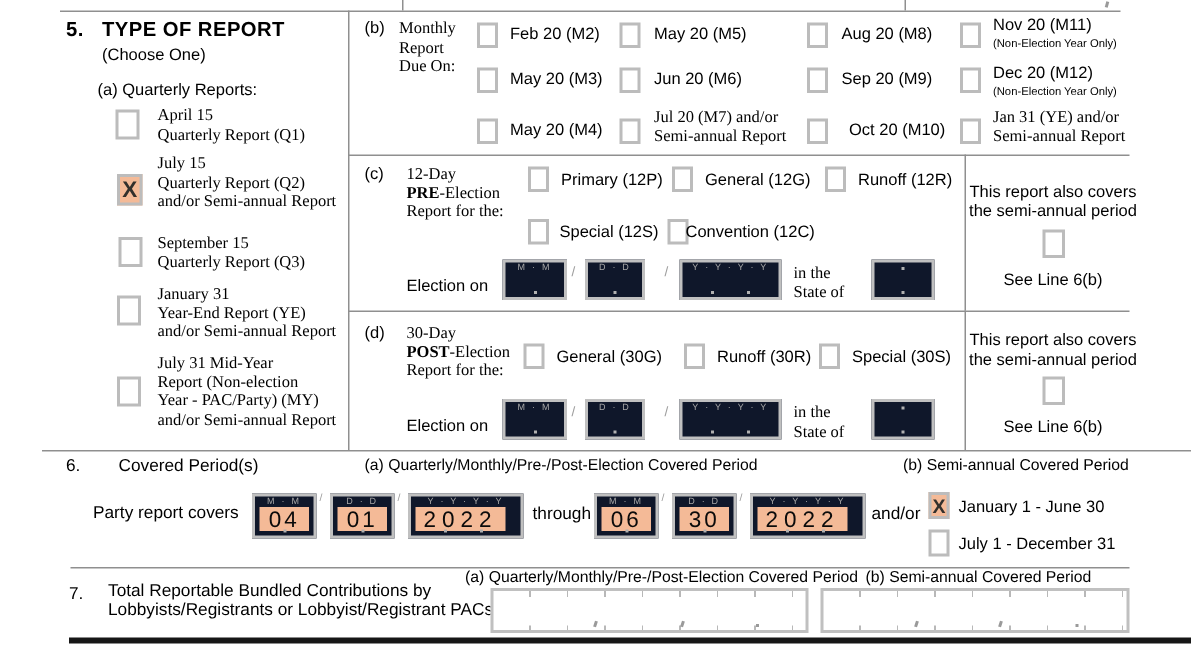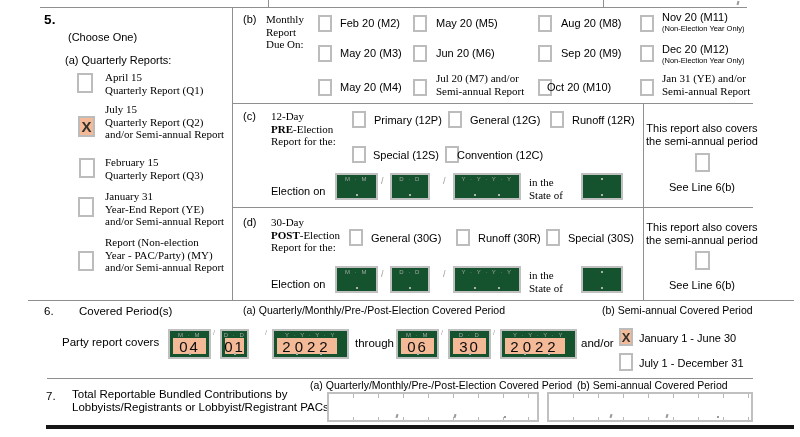--- a/index.html
+++ b/index.html
@@ -13,21 +13,21 @@
   .sm{font-size:7.5px;line-height:9px;}
   .title{font-size:13.5px;font-weight:bold;letter-spacing:.3px;white-space:nowrap;}
   .lbl{font-size:11px;line-height:12.5px;white-space:nowrap;}
   .lbl > span{display:block;font-family:Liberation Serif, serif;}
   .cb{box-sizing:border-box;display:flex;align-items:center;justify-content:center;
       width:14px;height:17px;border:2px solid #bcbcbc;background:#fff;}
   .cb.big{width:16px;height:20px;}
   .cb.med{width:15px;height:19px;}
   .xm{font-weight:bold;font-size:13px;line-height:1;color:#33302c;font-style:normal;}
   .cb.big .xm{font-size:15px;}
-  .datebox{box-sizing:border-box;border:2px solid #c0c0c0;background:#14532d;text-align:center;}
+  .datebox{box-sizing:border-box;border:2px solid #c0c0c0;background:#0f172a;text-align:center;}
   .datebox::after{content:"";position:absolute;left:50%;bottom:2px;width:2px;height:2px;
       background:#b0b0b0;margin-left:-1px;}
   .datebox.wide::after{left:32%;box-shadow:24px 0 0 #b0b0b0;}
   .statebox::before{content:"";position:absolute;left:50%;top:3px;width:2px;height:2px;
       background:#b0b0b0;margin-left:-1px;}
   .dlabel{position:relative;z-index:2;display:block;font-size:6px;line-height:7px;
       margin-top:1px;color:#a6a6a6;letter-spacing:1.5px;white-space:nowrap;}
   .dslash{font-size:9px;color:#9c9c9c;}
   .hl{position:absolute;left:3px;right:3px;top:7px;bottom:3px;background:#f4ba97;
       display:flex;align-items:center;justify-content:center;}
@@ -58,53 +58,55 @@
   <div class="line abs" style="left:232px;top:7px;width:1px;height:293px"></div>
   <div class="line abs" style="left:232px;top:103px;width:521px;height:1px"></div>
   <div class="line abs" style="left:232px;top:207px;width:521px;height:1px"></div>
   <div class="line abs" style="left:643px;top:103px;width:1px;height:104px"></div>
   <div class="line abs" style="left:643px;top:207px;width:1px;height:93px"></div>
   <div class="line abs" style="left:28px;top:300px;width:766px;height:1px"></div>
   <div class="line abs" style="left:47px;top:378px;width:706px;height:1px"></div>
   <div class="abs" style="left:46px;top:425px;width:748px;height:4px;background:#161616"></div>
 
   <span class="abs title" style="left:44px;top:12px">5.</span>
+  <span class="abs title" style="left:68px;top:12px">TYPE OF REPORT</span>
   <span class="abs t" style="left:68px;top:31px">(Choose One)</span>
   <span class="abs t" style="left:65px;top:54px">(a) Quarterly Reports:</span>
 
   <span class="cb big abs" style="left:77px;top:73px"></span>
   <div class="lbl abs" style="left:105px;top:71px">
     <span>April 15</span>
     <span>Quarterly Report (Q1)</span>
   </div>
 
   <span class="cb big checked abs" style="left: 78px; top: 116px; width: 17px; height: 21px; background: rgb(244, 186, 151);">
       <i class="xm">X</i>
     </span>
   <div class="lbl abs" style="left:105px;top:103px">
     <span>July 15</span>
     <span>Quarterly Report (Q2)</span>
     <span>and/or Semi-annual Report</span>
   </div>
 
   <span class="cb big abs" style="left:79px;top:158px"></span>
   <div class="lbl abs" style="left:105px;top:156px">
-    <span>February 15</span>
+    <span>September 15</span>
     <span>Quarterly Report (Q3)</span>
   </div>
 
   <span class="cb big abs" style="left:78px;top:197px"></span>
   <div class="lbl abs" style="left:105px;top:190px">
     <span>January 31</span>
     <span>Year-End Report (YE)</span>
     <span>and/or Semi-annual Report</span>
   </div>
 
   <span class="cb big abs" style="left:78px;top:251px"></span>
   <div class="lbl abs" style="left:105px;top:236px">
+    <span>July 31 Mid-Year</span>
     <span>Report (Non-election</span>
     <span>Year - PAC/Party) (MY)</span>
     <span>and/or Semi-annual Report</span>
   </div>
 
   <span class="abs t" style="left:243px;top:13px">(b)</span>
   <div class="lbl abs" style="left:266px;top:13px">
     <span>Monthly</span>
     <span>Report</span>
     <span>Due On:</span>
@@ -125,21 +127,21 @@
   <div class="lbl abs" style="left:436px;top:72px">
     <span>Jul 20 (M7) and/or</span>
     <span>Semi-annual Report</span>
   </div>
 
   <span class="cb abs" style="left:538px;top:15px"></span>
   <span class="abs t" style="left:561px;top:17px">Aug 20 (M8)</span>
   <span class="cb abs" style="left:538px;top:45px"></span>
   <span class="abs t" style="left:561px;top:47px">Sep 20 (M9)</span>
   <span class="cb abs" style="left:538px;top:79px"></span>
-  <span class="abs t" style="left:547px;top:81px">Oct 20 (M10)</span>
+  <span class="abs t" style="left:566px;top:81px">Oct 20 (M10)</span>
 
   <span class="cb abs" style="left:640px;top:15px"></span>
   <div class="abs" style="left:662px;top:11px">
     <span class="t" style="display:block">Nov 20 (M11)</span>
     <span class="sm" style="display:block">(Non-Election Year Only)</span>
   </div>
   <span class="cb abs" style="left:640px;top:45px"></span>
   <div class="abs" style="left:662px;top:43px">
     <span class="t" style="display:block">Dec 20 (M12)</span>
     <span class="sm" style="display:block">(Non-Election Year Only)</span>
@@ -236,21 +238,21 @@
   <span class="abs hdr" style="left:602px;top:304px">(b) Semi-annual Covered Period</span>
   <span class="abs t2" style="left:62px;top:336px">Party report covers</span>
 
   <div class="datebox abs" style="left:168px;top:329px;width:43px;height:30px">
     <span class="dlabel">M · M</span>
     <div class="hl" style="background: rgb(244, 186, 151);">
         <span class="dval">04</span>
       </div>
   </div>
   <span class="dslash abs" style="left:213px;top:329px;font-size:7px">/</span>
-  <div class="datebox abs" style="left:220px;top:329px;width:29px;height:30px">
+  <div class="datebox abs" style="left:220px;top:329px;width:43px;height:30px">
     <span class="dlabel">D · D</span>
     <div class="hl" style="background: rgb(244, 186, 151);">
         <span class="dval">01</span>
       </div>
   </div>
   <span class="dslash abs" style="left:265px;top:329px;font-size:7px">/</span>
   <div class="datebox wide abs" style="left:272px;top:329px;width:77px;height:30px">
     <span class="dlabel">Y · Y · Y · Y</span>
     <div class="hl yr" style="background: rgb(244, 186, 151);">
         <span class="dval y4">2022</span>

